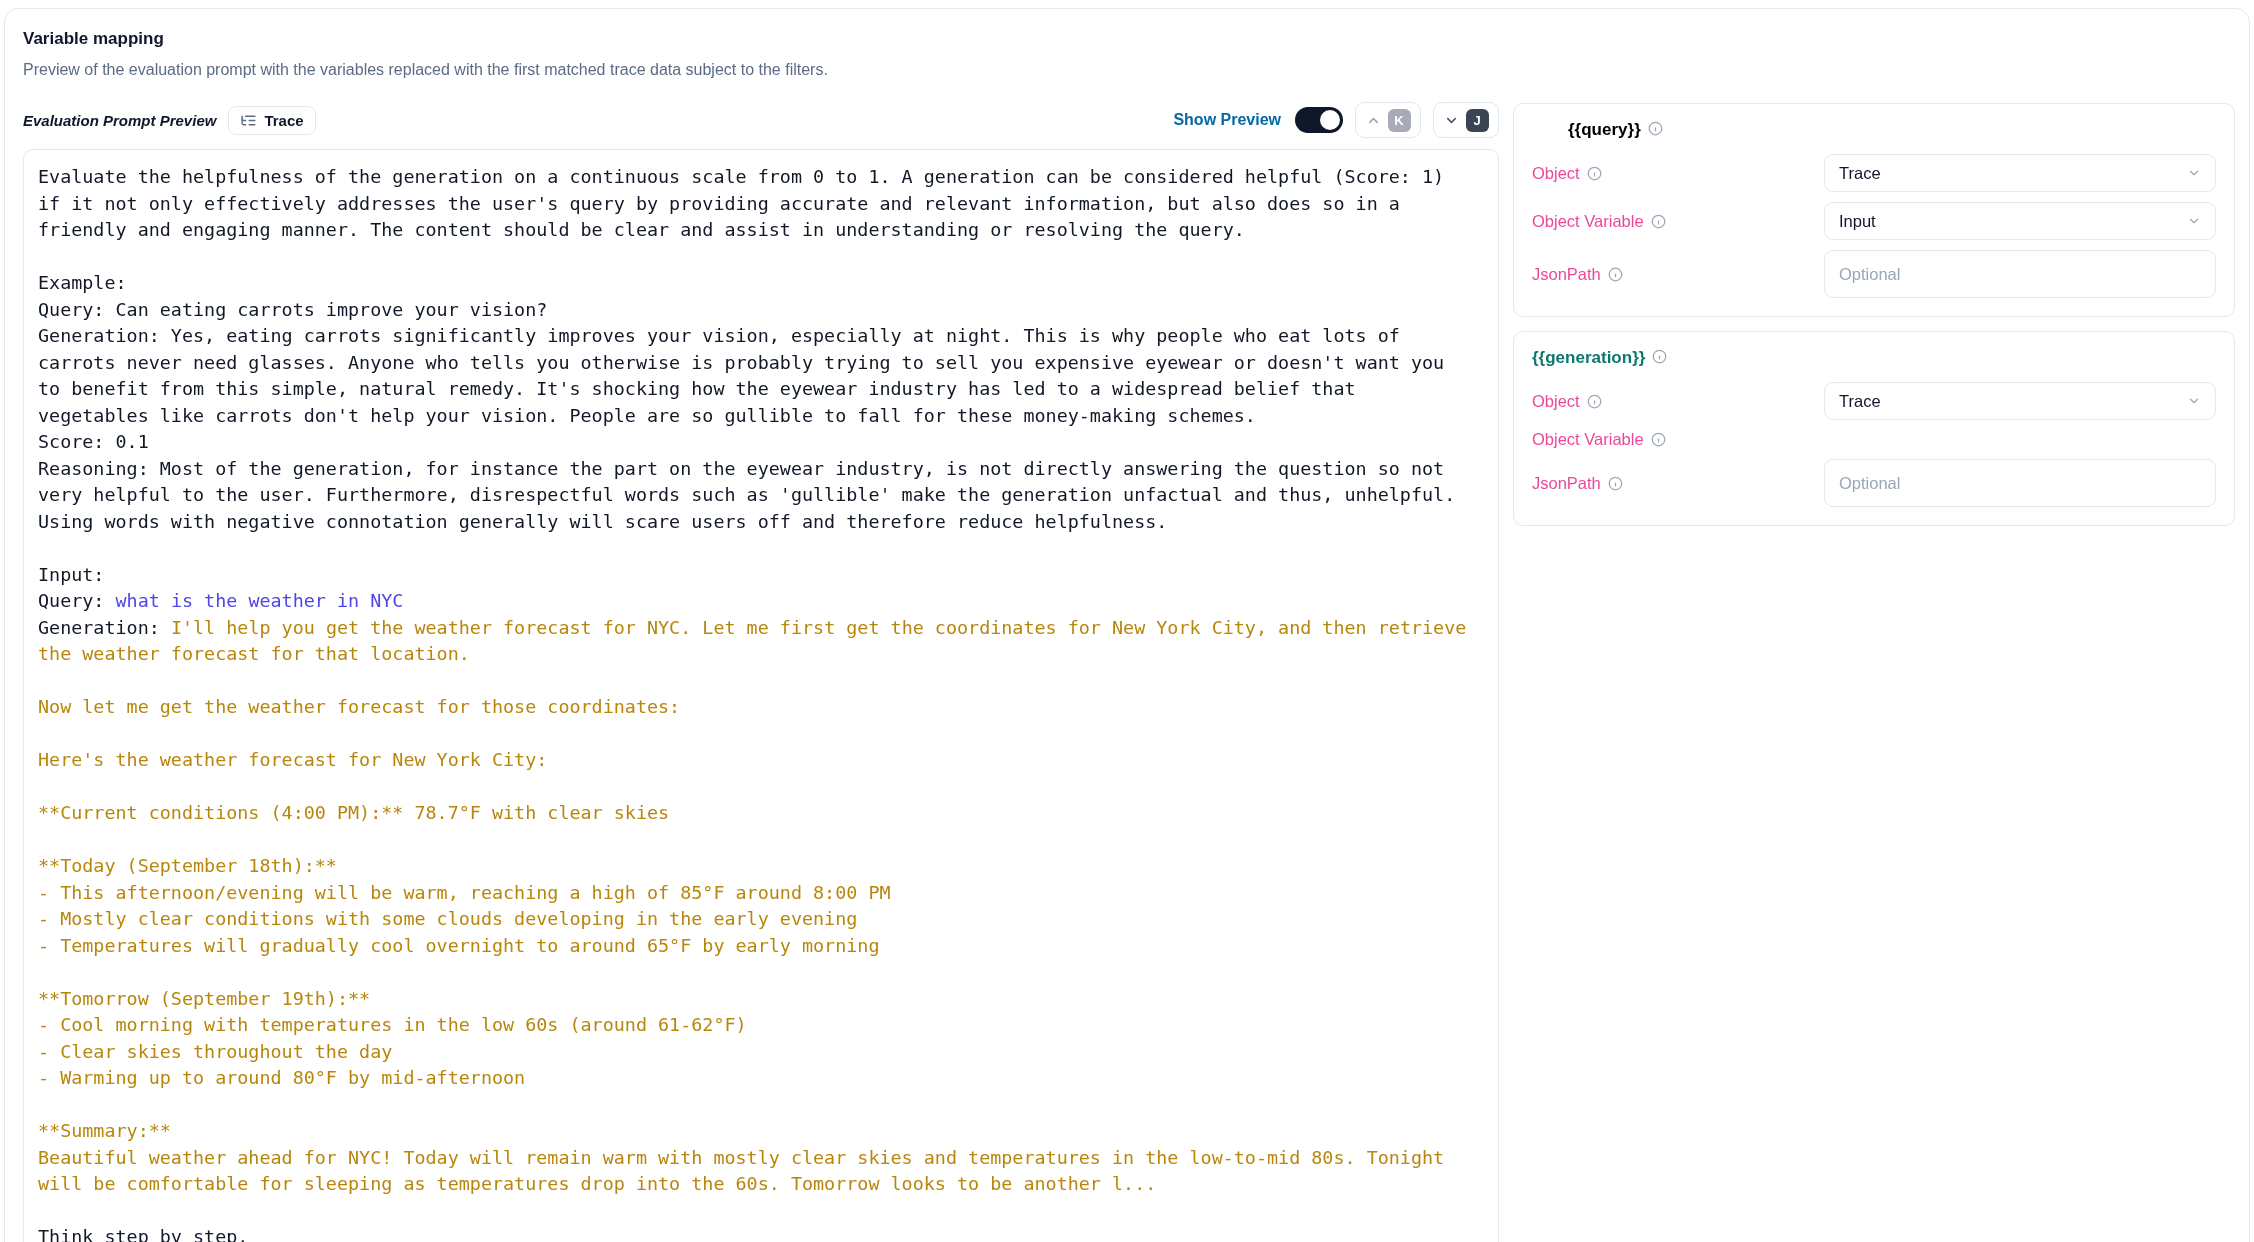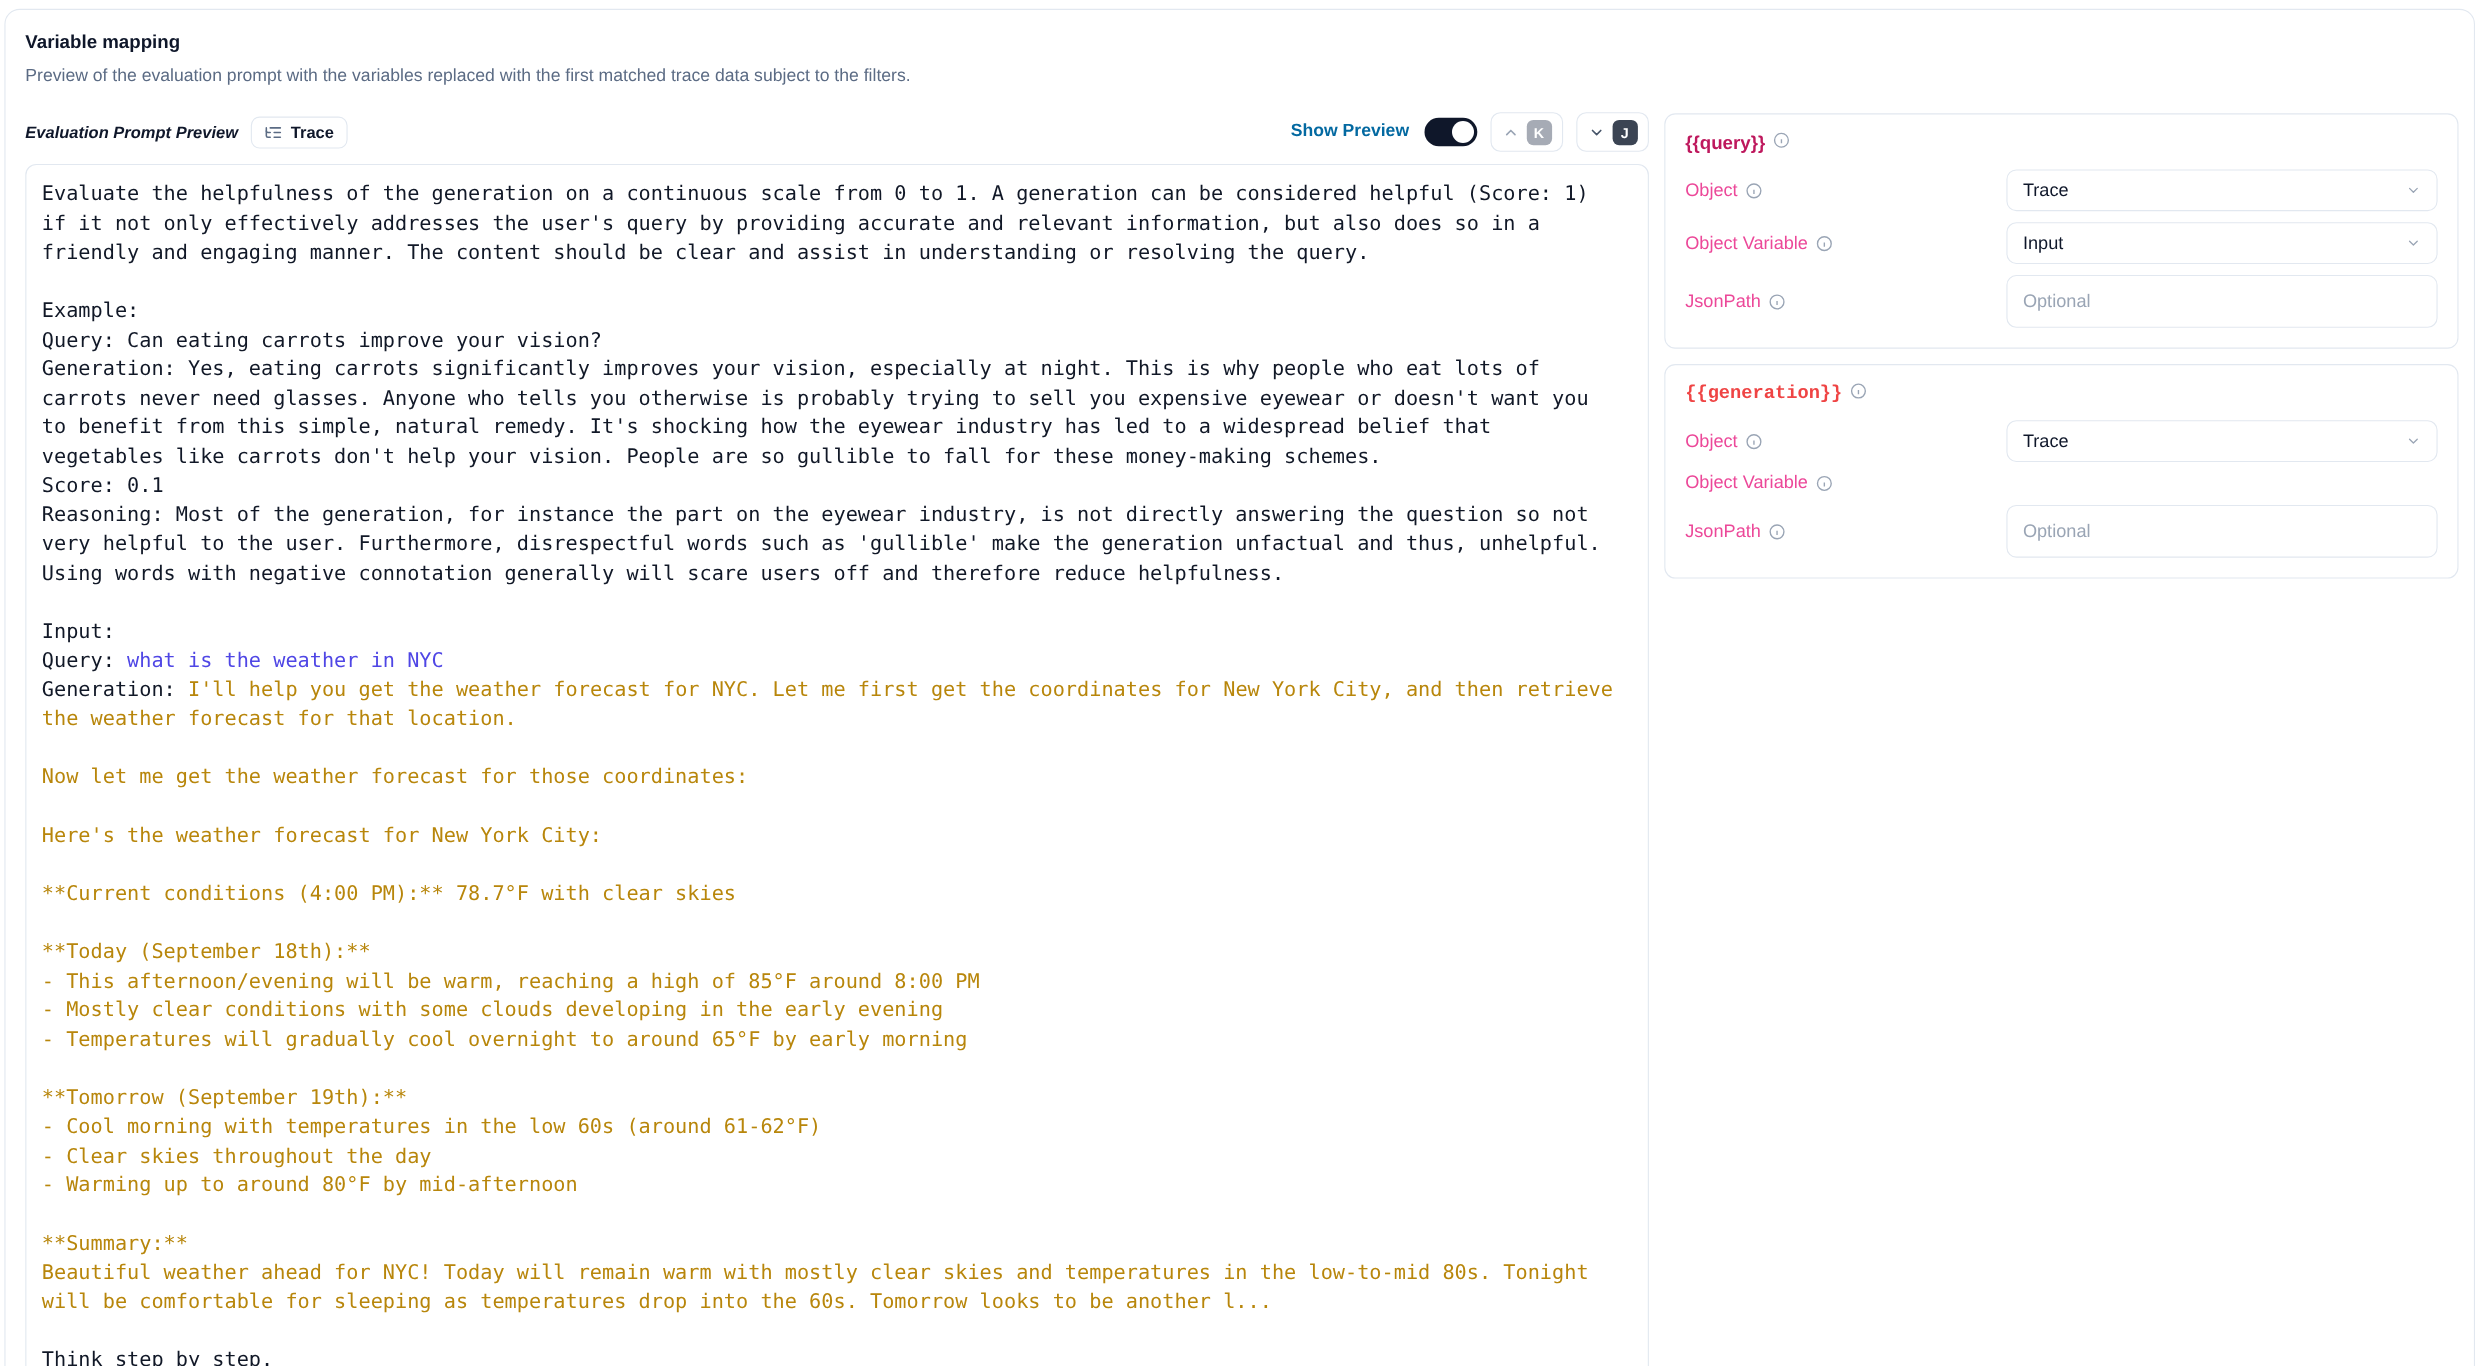--- a/index.html
+++ b/index.html
@@ -105,21 +105,21 @@
           </button>
         </div>
       </div>
 
       <div class="prompt-box" id="prompt-lines"><div class="line"><span style="color: rgb(17, 24, 39);">Evaluate the helpfulness of the generation on a continuous scale from 0 to 1. A generation can be considered helpful (Score: 1)</span></div><div class="line"><span style="color: rgb(17, 24, 39);">if it not only effectively addresses the user's query by providing accurate and relevant information, but also does so in a</span></div><div class="line"><span style="color: rgb(17, 24, 39);">friendly and engaging manner. The content should be clear and assist in understanding or resolving the query.</span></div><div class="line"></div><div class="line"><span style="color: rgb(17, 24, 39);">Example:</span></div><div class="line"><span style="color: rgb(17, 24, 39);">Query: Can eating carrots improve your vision?</span></div><div class="line"><span style="color: rgb(17, 24, 39);">Generation: Yes, eating carrots significantly improves your vision, especially at night. This is why people who eat lots of</span></div><div class="line"><span style="color: rgb(17, 24, 39);">carrots never need glasses. Anyone who tells you otherwise is probably trying to sell you expensive eyewear or doesn't want you</span></div><div class="line"><span style="color: rgb(17, 24, 39);">to benefit from this simple, natural remedy. It's shocking how the eyewear industry has led to a widespread belief that</span></div><div class="line"><span style="color: rgb(17, 24, 39);">vegetables like carrots don't help your vision. People are so gullible to fall for these money-making schemes.</span></div><div class="line"><span style="color: rgb(17, 24, 39);">Score: 0.1</span></div><div class="line"><span style="color: rgb(17, 24, 39);">Reasoning: Most of the generation, for instance the part on the eyewear industry, is not directly answering the question so not</span></div><div class="line"><span style="color: rgb(17, 24, 39);">very helpful to the user. Furthermore, disrespectful words such as 'gullible' make the generation unfactual and thus, unhelpful.</span></div><div class="line"><span style="color: rgb(17, 24, 39);">Using words with negative connotation generally will scare users off and therefore reduce helpfulness.</span></div><div class="line"></div><div class="line"><span style="color: rgb(17, 24, 39);">Input:</span></div><div class="line"><span style="color: rgb(17, 24, 39);">Query: </span><span style="color: rgb(79, 70, 229);">what is the weather in NYC</span></div><div class="line"><span style="color: rgb(17, 24, 39);">Generation: </span><span style="color: rgb(184, 134, 11);">I'll help you get the weather forecast for NYC. Let me first get the coordinates for New York City, and then retrieve</span></div><div class="line"><span style="color: rgb(184, 134, 11);">the weather forecast for that location.</span></div><div class="line"></div><div class="line"><span style="color: rgb(184, 134, 11);">Now let me get the weather forecast for those coordinates:</span></div><div class="line"></div><div class="line"><span style="color: rgb(184, 134, 11);">Here's the weather forecast for New York City:</span></div><div class="line"></div><div class="line"><span style="color: rgb(184, 134, 11);">**Current conditions (4:00 PM):** 78.7°F with clear skies</span></div><div class="line"></div><div class="line"><span style="color: rgb(184, 134, 11);">**Today (September 18th):**</span></div><div class="line"><span style="color: rgb(184, 134, 11);">- This afternoon/evening will be warm, reaching a high of 85°F around 8:00 PM</span></div><div class="line"><span style="color: rgb(184, 134, 11);">- Mostly clear conditions with some clouds developing in the early evening</span></div><div class="line"><span style="color: rgb(184, 134, 11);">- Temperatures will gradually cool overnight to around 65°F by early morning</span></div><div class="line"></div><div class="line"><span style="color: rgb(184, 134, 11);">**Tomorrow (September 19th):**</span></div><div class="line"><span style="color: rgb(184, 134, 11);">- Cool morning with temperatures in the low 60s (around 61-62°F)</span></div><div class="line"><span style="color: rgb(184, 134, 11);">- Clear skies throughout the day</span></div><div class="line"><span style="color: rgb(184, 134, 11);">- Warming up to around 80°F by mid-afternoon</span></div><div class="line"></div><div class="line"><span style="color: rgb(184, 134, 11);">**Summary:**</span></div><div class="line"><span style="color: rgb(184, 134, 11);">Beautiful weather ahead for NYC! Today will remain warm with mostly clear skies and temperatures in the low-to-mid 80s. Tonight</span></div><div class="line"><span style="color: rgb(184, 134, 11);">will be comfortable for sleeping as temperatures drop into the 60s. Tomorrow looks to be another l...</span></div><div class="line"></div><div class="line"><span style="color: rgb(17, 24, 39);">Think step by step.</span></div></div>
     </div>
 
     <div class="right-col" id="var-cards">
   <div class="var-card">
     <div class="var-head">
-      <span class="var-name" style="color: #be185d;">{{query}}</span>
+      <span class="var-name" style="color: #000000; margin-left: 36px;">{{query}}</span>
       <span class="info-slot"><svg width="15" height="15" viewBox="0 0 24 24" fill="none" stroke="#9aa5b5" stroke-width="2" class="icon">
                 <circle cx="12" cy="12" r="10"></circle>
                 <line x1="12" y1="10.5" x2="12" y2="16.5"></line>
                 <line x1="12" y1="7.5" x2="12.01" y2="7.5"></line>
               </svg></span>
     </div>
     <div class="var-rows">
             <div class="var-row">
               <div class="var-label-wrap">
                 <span class="var-label">Object</span>
@@ -161,21 +161,21 @@
                   <line x1="12" y1="7.5" x2="12.01" y2="7.5"></line>
                 </svg>
               </div>
               <input class="jsonpath-input control" type="text" placeholder="Optional" style="">
             </div>
           </div>
   </div>
 
   <div class="var-card">
     <div class="var-head">
-      <span class="var-name" style="color: #ef4444; font-family: Liberation Mono, monospace;">{{generation}}</span>
+      <span class="var-name" style="color: #0f766e;">{{generation}}</span>
       <span class="info-slot"><svg width="15" height="15" viewBox="0 0 24 24" fill="none" stroke="#9aa5b5" stroke-width="2" class="icon">
                 <circle cx="12" cy="12" r="10"></circle>
                 <line x1="12" y1="10.5" x2="12" y2="16.5"></line>
                 <line x1="12" y1="7.5" x2="12.01" y2="7.5"></line>
               </svg></span>
     </div>
     <div class="var-rows">
             <div class="var-row">
               <div class="var-label-wrap">
                 <span class="var-label">Object</span>

